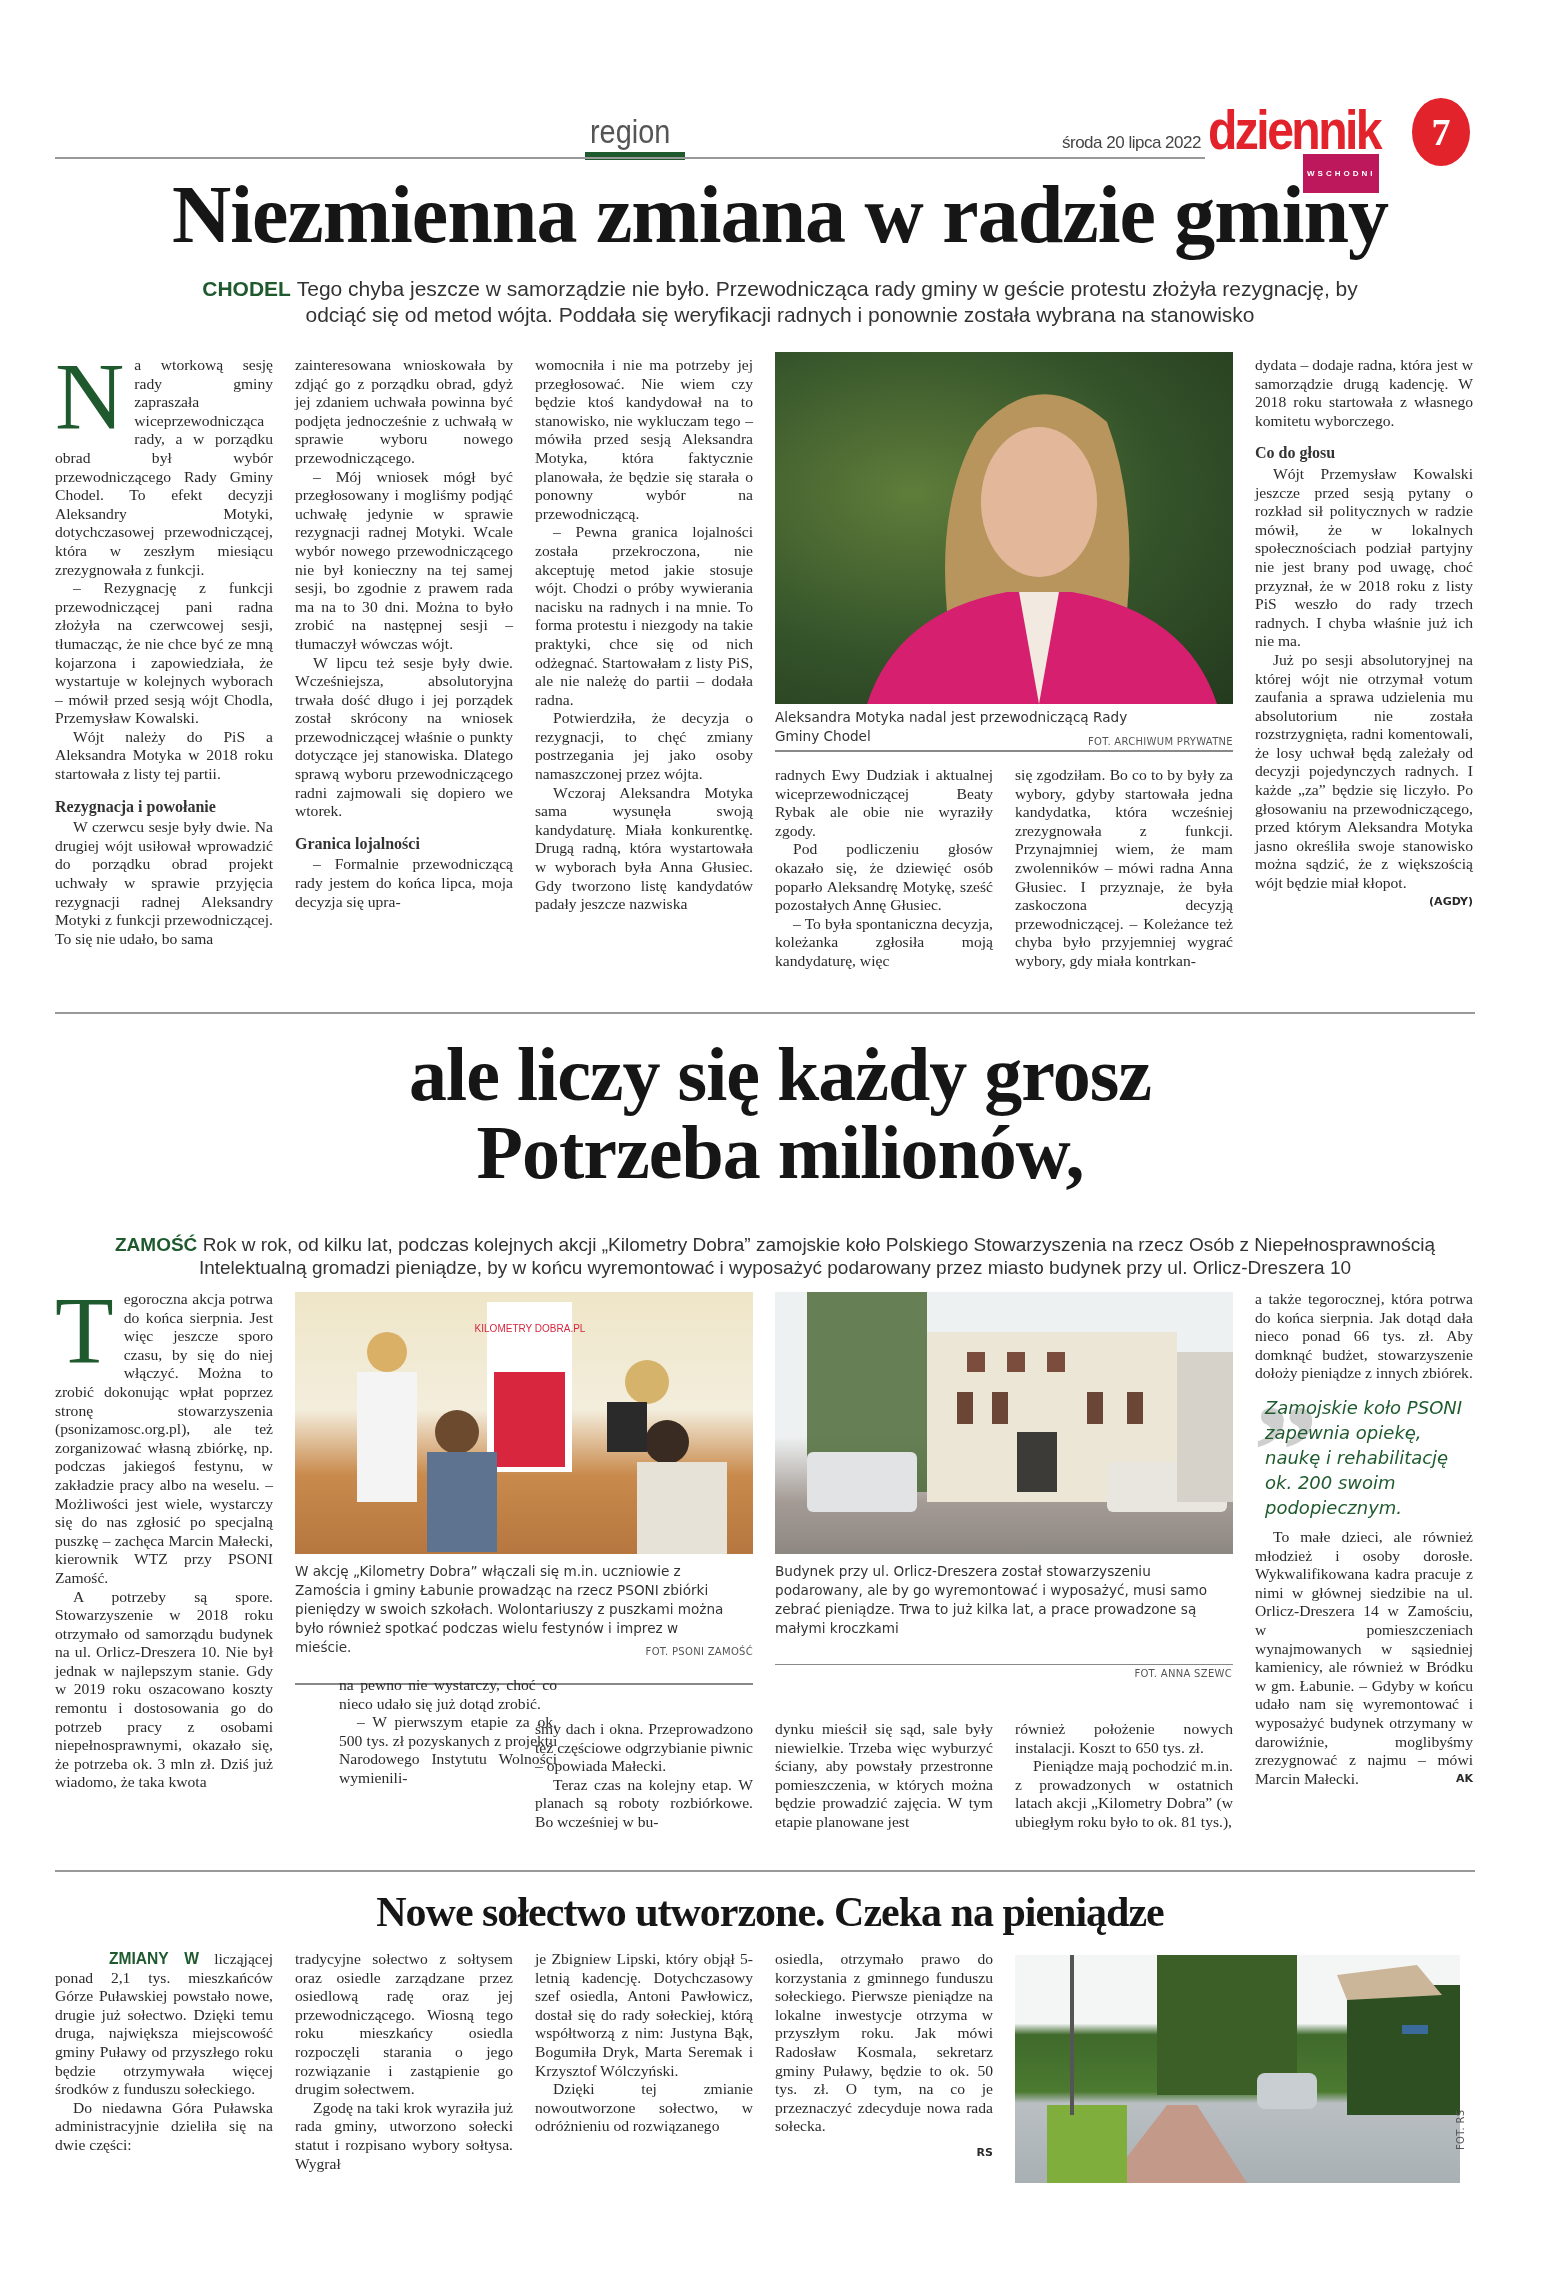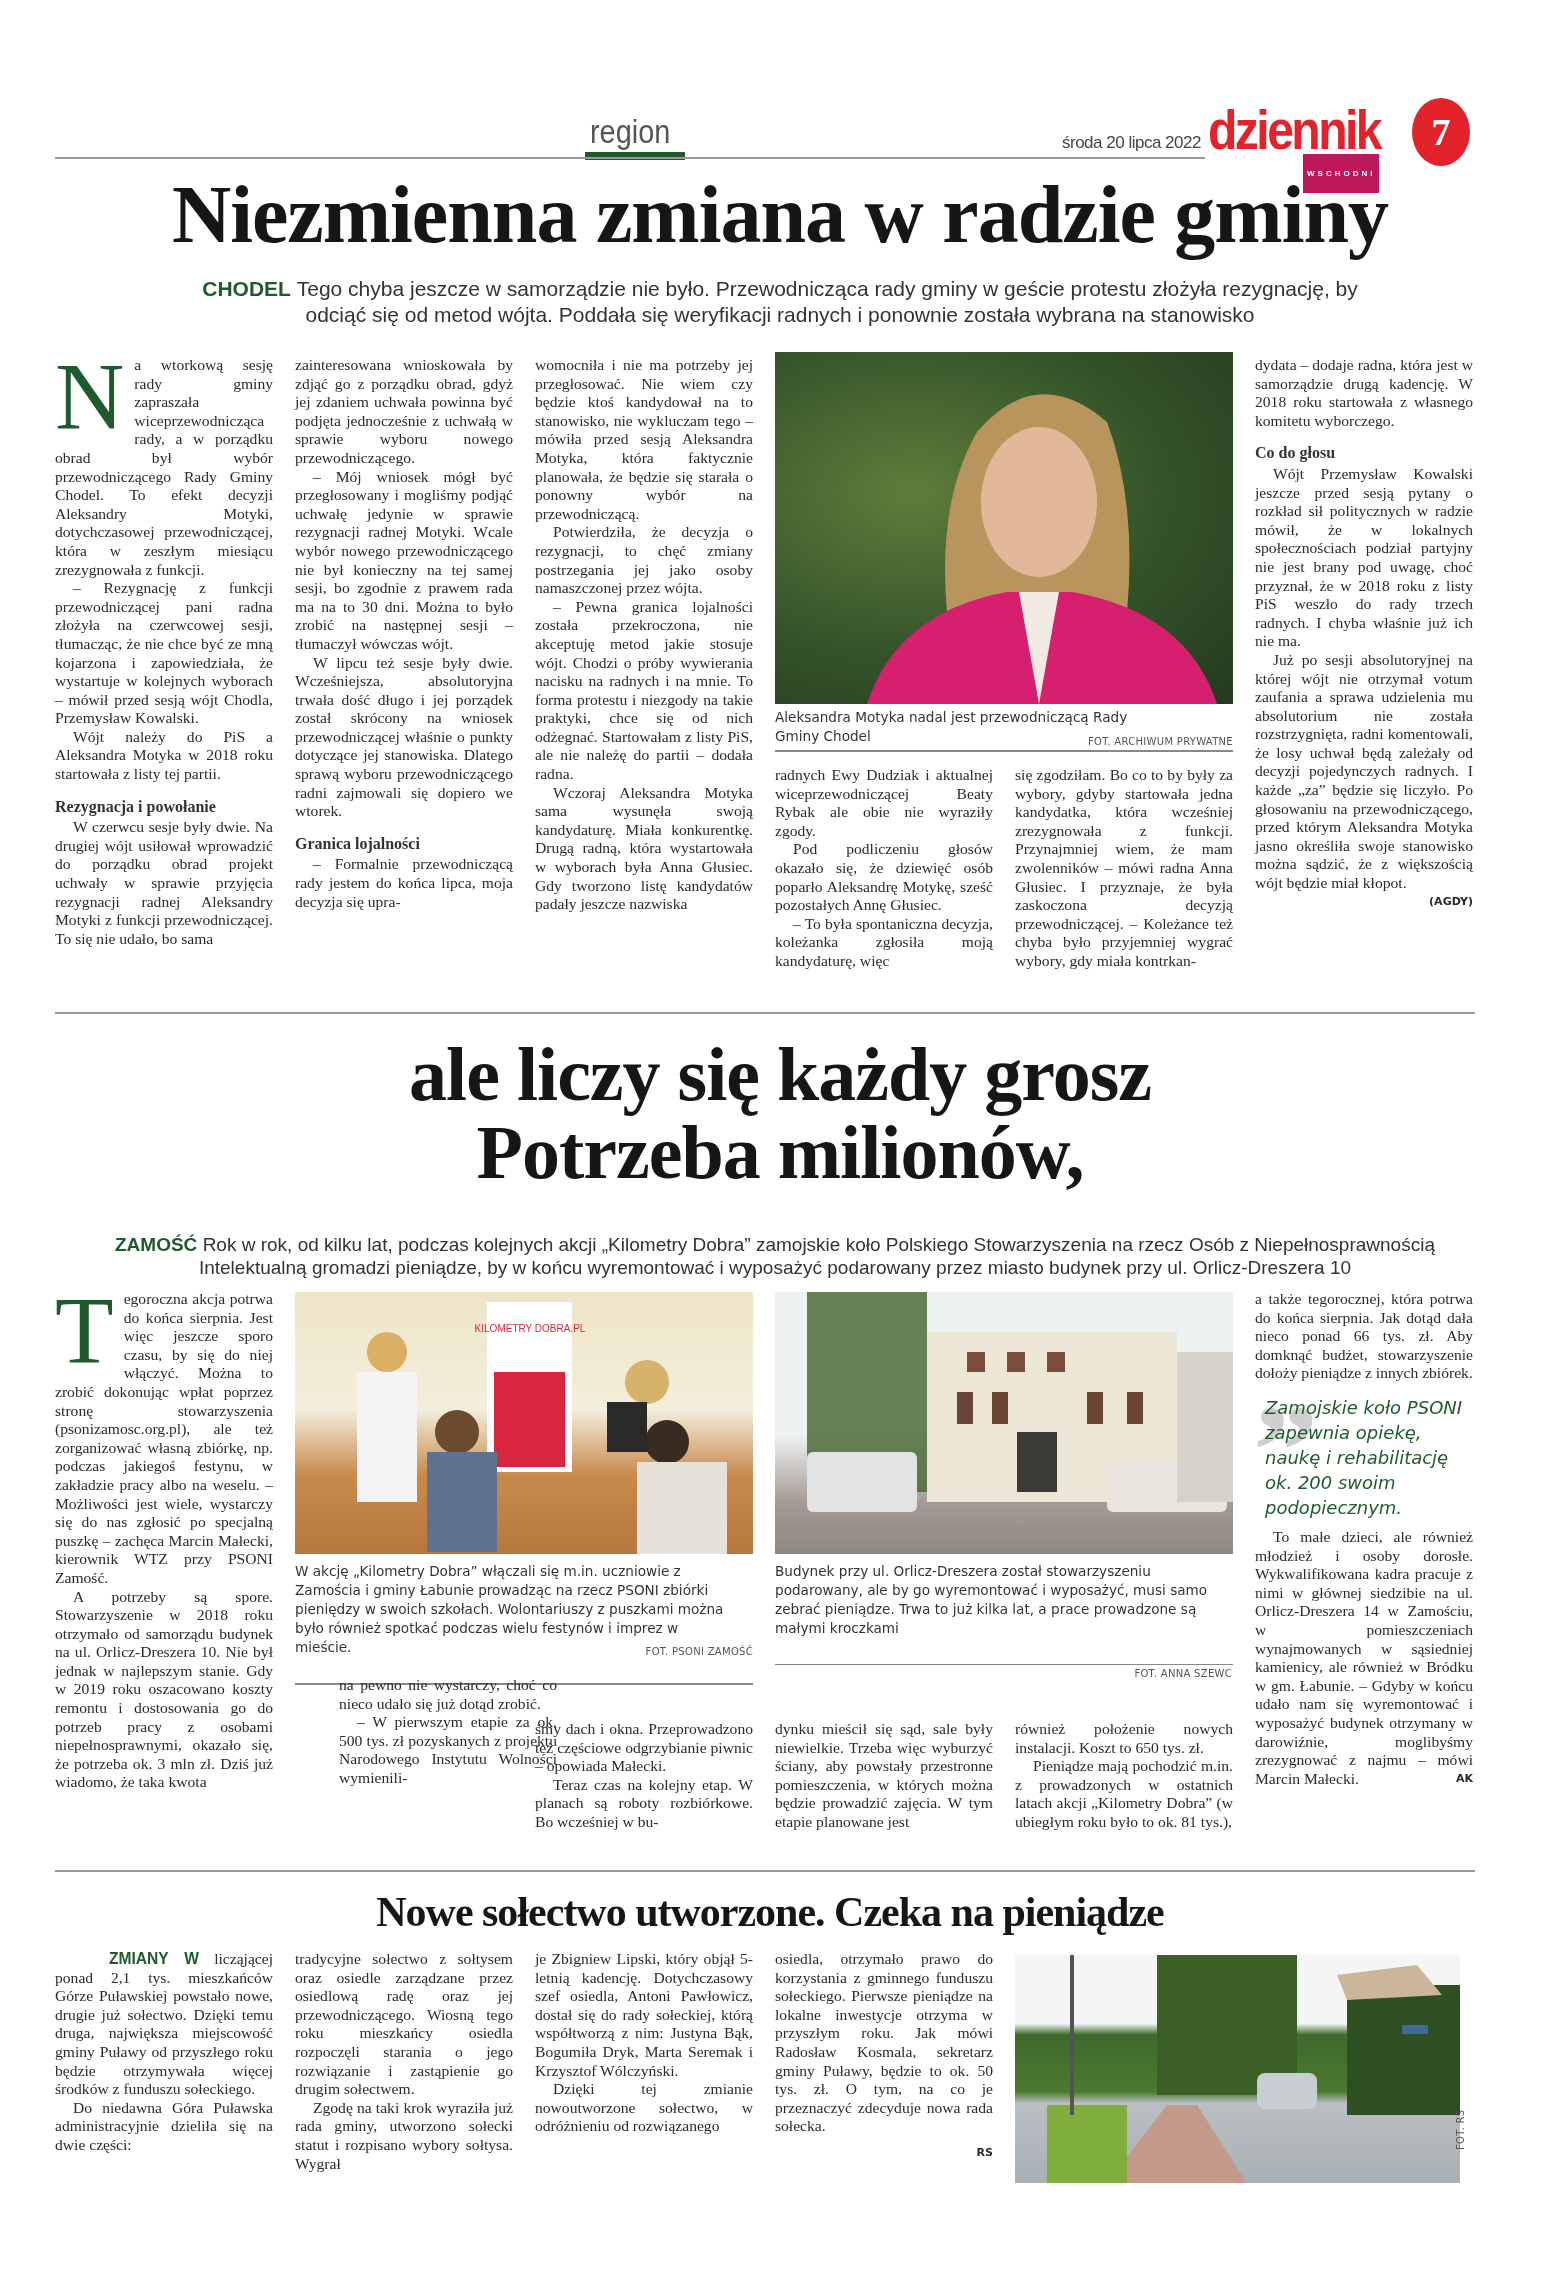--- a/index.html
+++ b/index.html
@@ -81,22 +81,22 @@
 <div class="body-col" style="left:295px;top:356px;width:218px;">
   <p class="noind">zainteresowana wnioskowała by zdjąć go z porządku obrad, gdyż jej zdaniem uchwała powinna być podjęta jednocześnie z uchwałą w sprawie wyboru nowego przewodniczącego.</p>
   <p>– Mój wniosek mógł być przegłosowany i mogliśmy podjąć uchwałę jedynie w sprawie rezygnacji radnej Motyki. Wcale wybór nowego przewodniczącego nie był konieczny na tej samej sesji, bo zgodnie z prawem rada ma na to 30 dni. Można to było zrobić na następnej sesji – tłumaczył wówczas wójt.</p>
   <p>W lipcu też sesje były dwie. Wcześniejsza, absolutoryjna trwała dość długo i jej porządek został skrócony na wniosek przewodniczącej właśnie o punkty dotyczące jej stanowiska. Dlatego sprawą wyboru przewodniczącego radni zajmowali się dopiero we wtorek.</p>
   <h4>Granica lojalności</h4>
   <p>– Formalnie przewodniczącą rady jestem do końca lipca, moja decyzja się upra-</p>
 </div>
 
 <div class="body-col" style="left:535px;top:356px;width:218px;">
   <p class="noind">womocniła i nie ma potrzeby jej przegłosować. Nie wiem czy będzie ktoś kandydował na to stanowisko, nie wykluczam tego – mówiła przed sesją Aleksandra Motyka, która faktycznie planowała, że będzie się starała o ponowny wybór na przewodniczącą.</p>
+  <p>– Pewna granica lojalności została przekroczona, nie akceptuję metod jakie stosuje wójt. Chodzi o próby wywierania nacisku na radnych i na mnie. To forma protestu i niezgody na takie praktyki, chce się od nich odżegnać. Startowałam z listy PiS, ale nie należę do partii – dodała radna.</p>
   <p>Potwierdziła, że decyzja o rezygnacji, to chęć zmiany postrzegania jej jako osoby namaszczonej przez wójta.</p>
-  <p>– Pewna granica lojalności została przekroczona, nie akceptuję metod jakie stosuje wójt. Chodzi o próby wywierania nacisku na radnych i na mnie. To forma protestu i niezgody na takie praktyki, chce się od nich odżegnać. Startowałam z listy PiS, ale nie należę do partii – dodała radna.</p>
   <p>Wczoraj Aleksandra Motyka sama wysunęła swoją kandydaturę. Miała konkurentkę. Drugą radną, która wystartowała w wyborach była Anna Głusiec. Gdy tworzono listę kandydatów padały jeszcze nazwiska</p>
 </div>
 
 <div class="photo" style="left:775px;top:352px;width:458px;height:352px;background:radial-gradient(ellipse at 30% 40%, #5f7d3a 0%, #34532a 55%, #243a1e 100%);">
   <svg width="458" height="352" viewBox="0 0 458 352">
     <path d="M170 80 Q230 10 300 70 Q330 150 320 260 L140 260 Q130 150 170 80Z" fill="#b8955d"></path>
     <ellipse cx="232" cy="150" rx="58" ry="75" fill="#e3b89a"></ellipse>
     <path d="M60 352 Q90 260 200 240 L265 240 Q380 260 410 352Z" fill="#d6206f"></path>
     <path d="M212 240 L232 352 L252 240Z" fill="#f2e9e0"></path>
   </svg>

